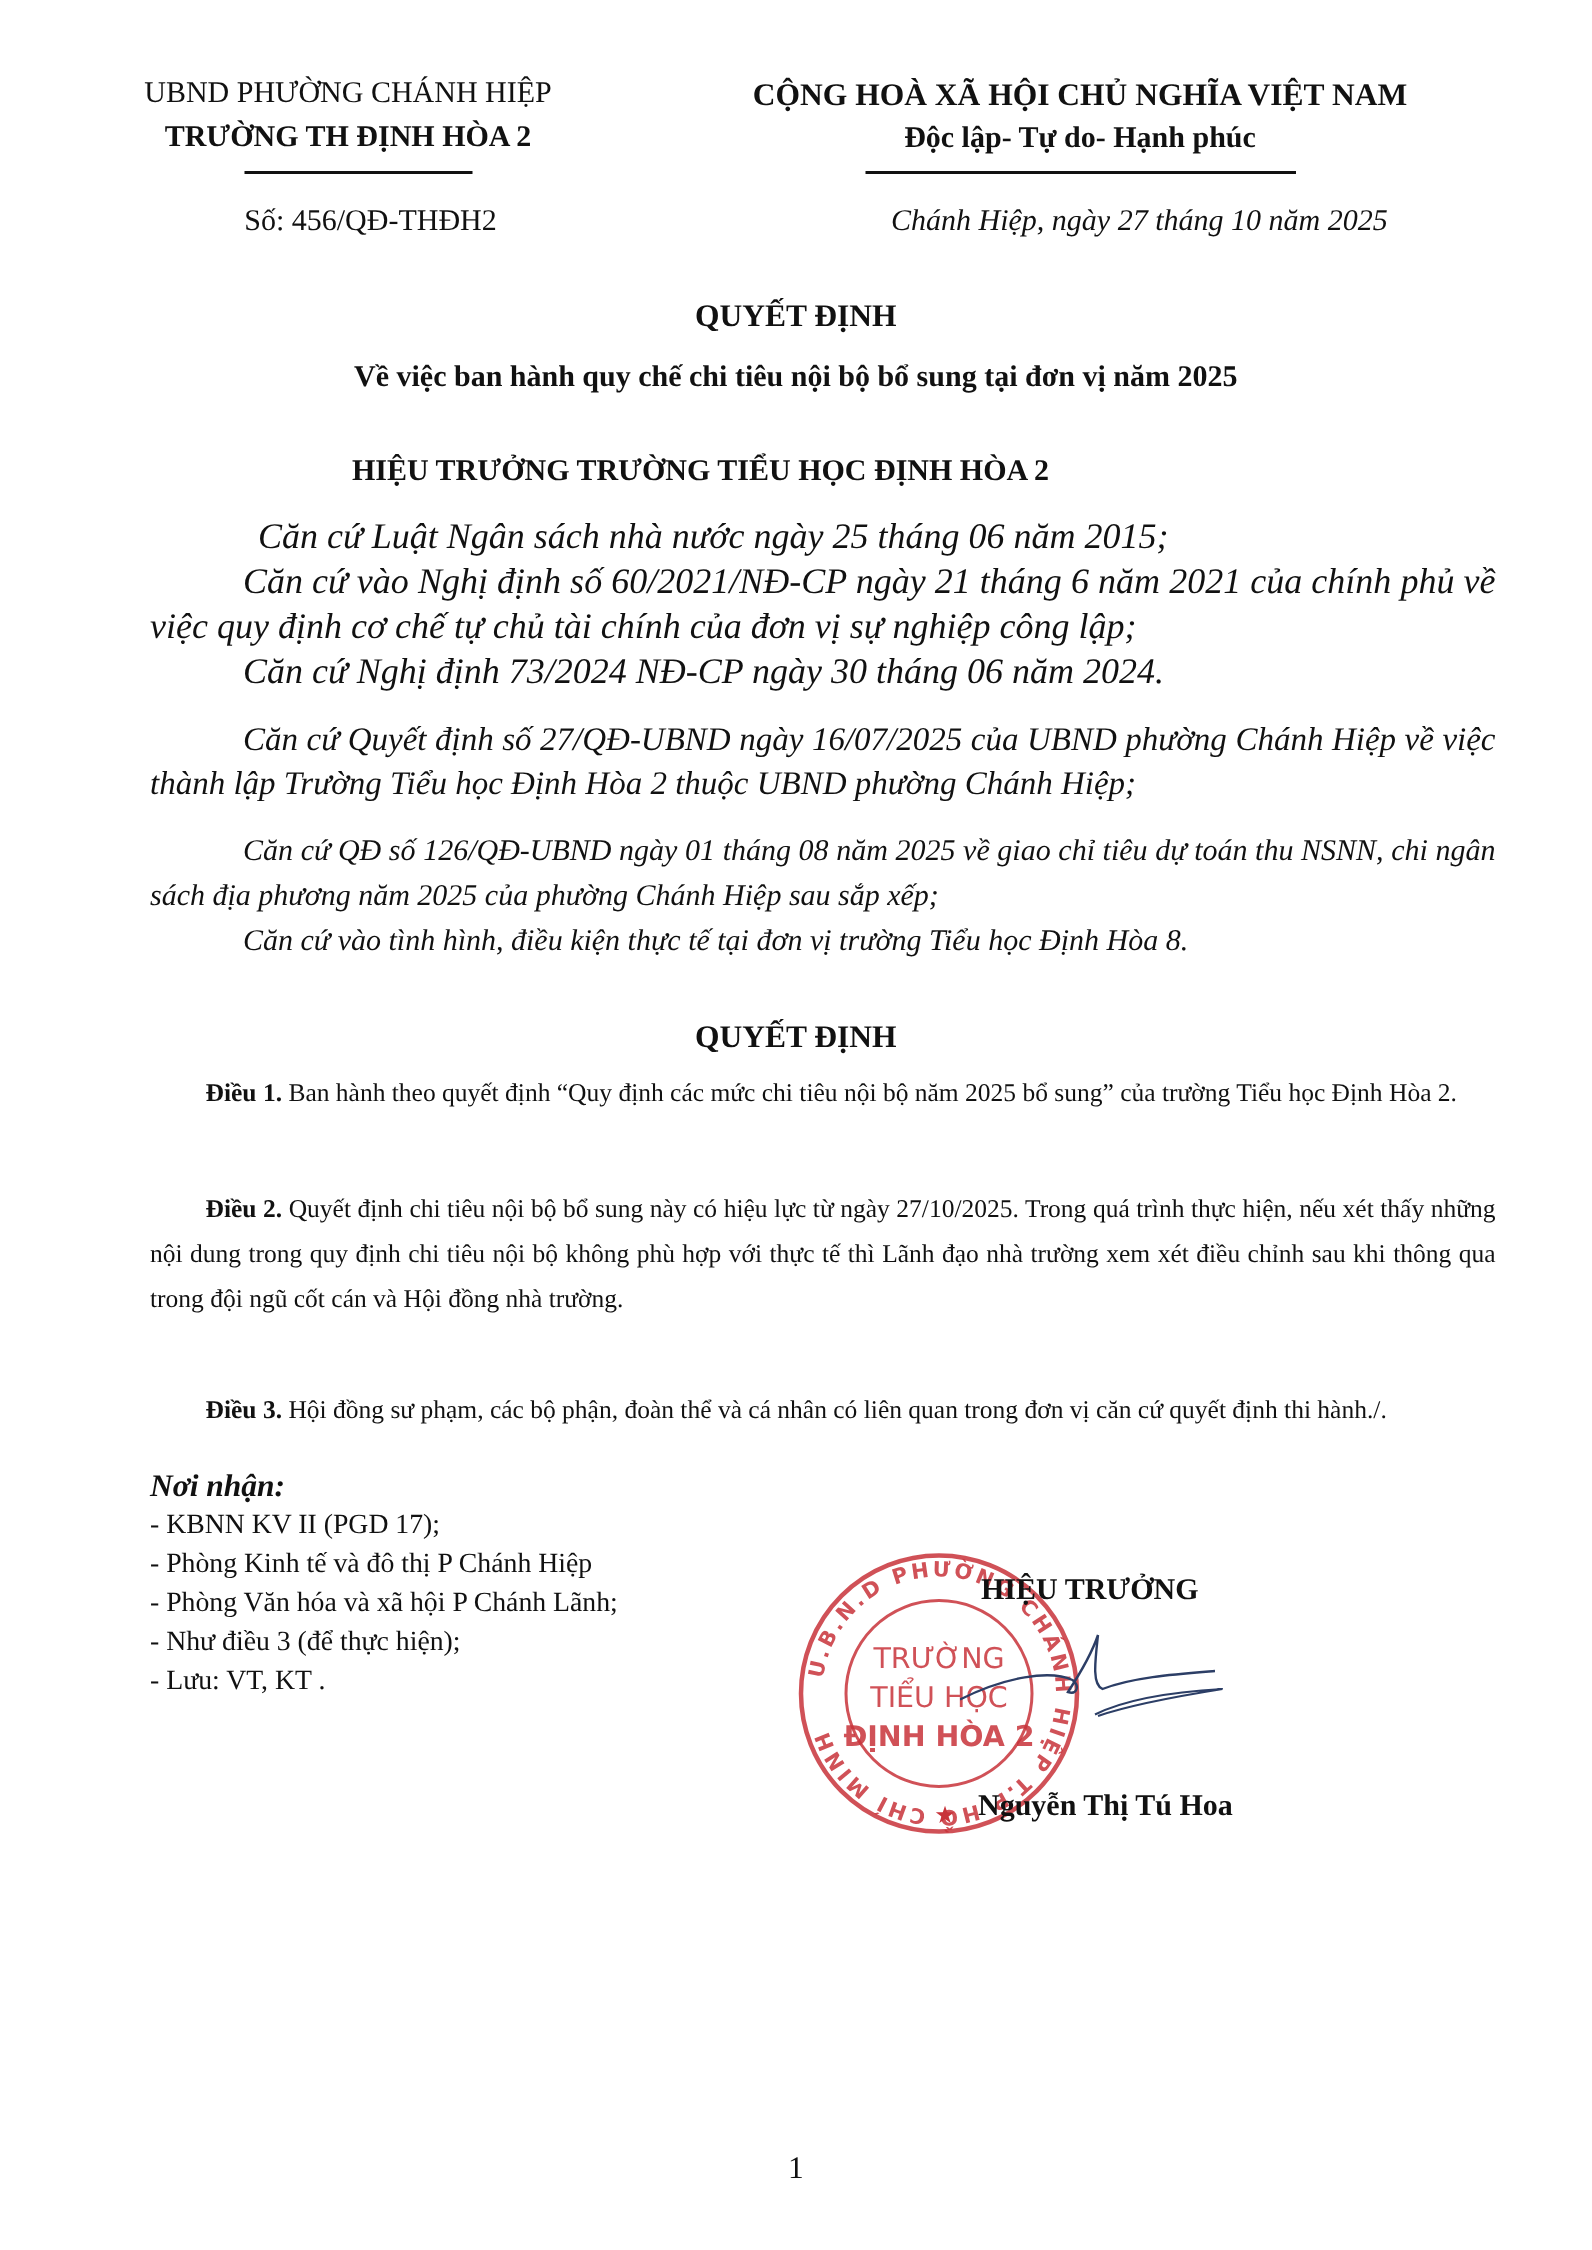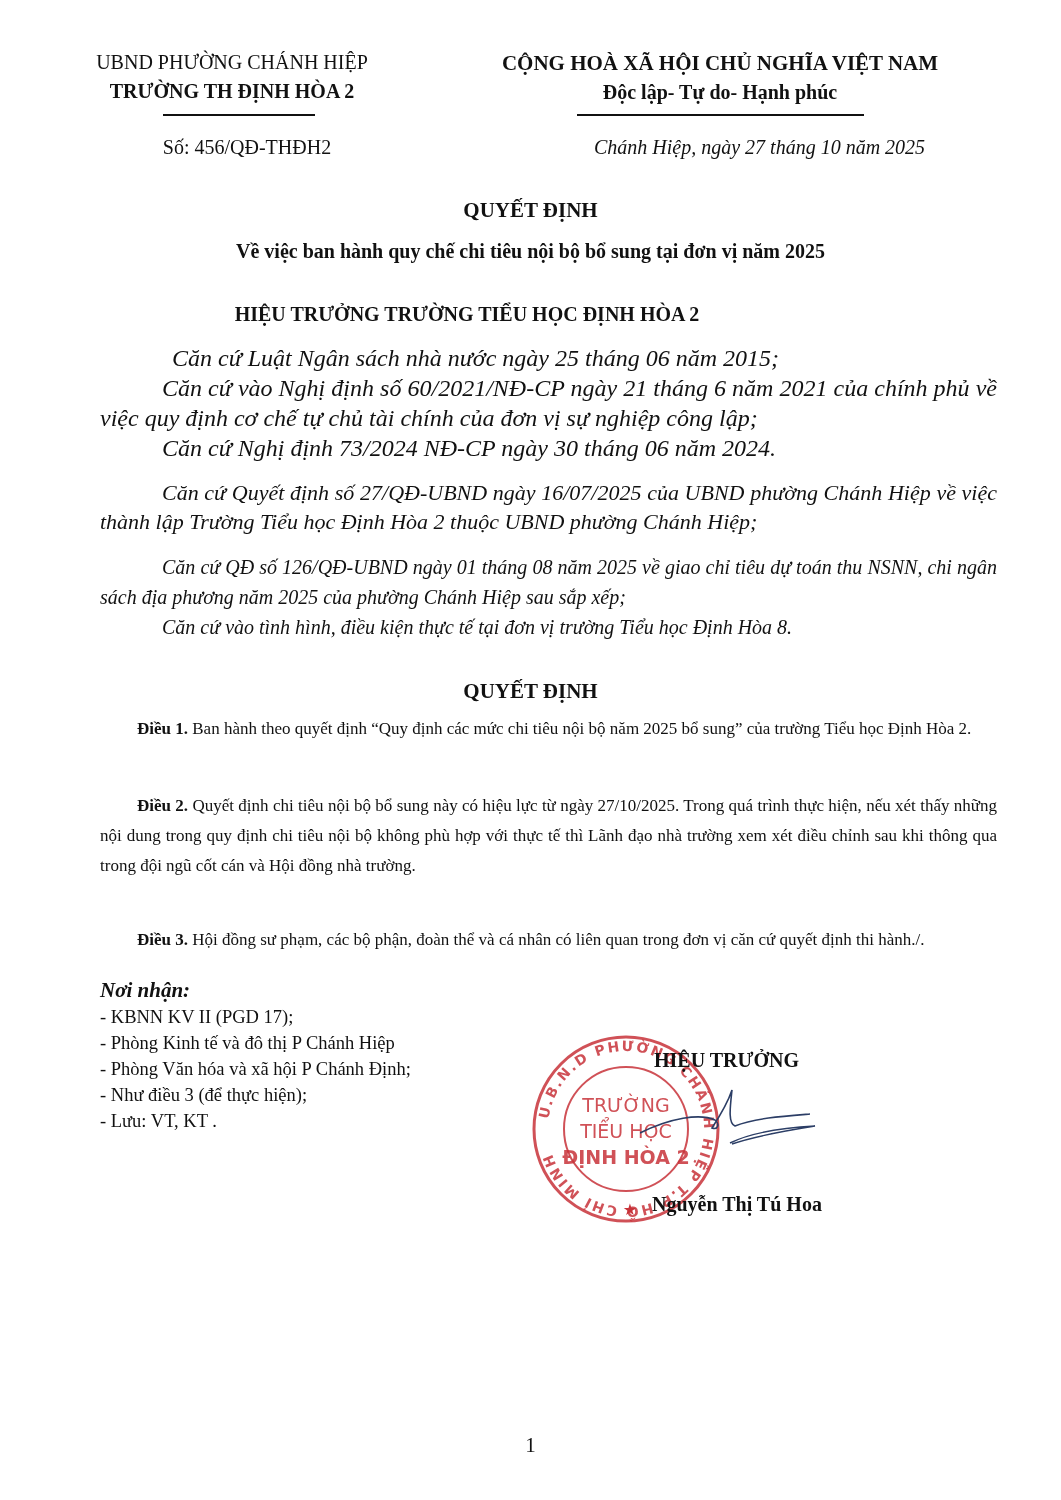--- a/index.html
+++ b/index.html
@@ -59,21 +59,21 @@
   <span class="ind"></span><b>Điều 2.</b><span> Quyết định chi tiêu nội bộ bổ sung này có hiệu lực từ ngày 27/10/2025. Trong quá trình thực hiện, nếu xét thấy những nội dung trong quy định chi tiêu nội bộ không phù hợp với thực tế thì Lãnh đạo nhà trường xem xét điều chỉnh sau khi thông qua trong đội ngũ cốt cán và Hội đồng nhà trường.</span>
 </div>
 <div class="para" style="top:925px;">
   <span class="ind"></span><b>Điều 3.</b><span> Hội đồng sư phạm, các bộ phận, đoàn thể và cá nhân có liên quan trong đơn vị căn cứ quyết định thi hành./.</span>
 </div>
 
 <div class="abs recv" style="left:100px; top:976px;">
   <div class="b i" style="font-size:21px; line-height:28px;">Nơi nhận:</div>
   <div>- KBNN KV II (PGD 17);</div>
   <div>- Phòng Kinh tế và đô thị P Chánh Hiệp</div>
-  <div>- Phòng Văn hóa và xã hội P Chánh Định;</div>
+  <div>- Phòng Văn hóa và xã hội P Chánh Lãnh;</div>
   <div>- Như điều 3 (để thực hiện);</div>
   <div>- Lưu: VT, KT .</div>
 </div>
 
 <svg class="stamp" viewBox="0 0 200 190">
   <defs>
     <path id="ringPath" d="M 100,95 m -78,0 a 78,78 0 1,1 156,0 a 78,78 0 1,1 -156,0"></path>
   </defs>
   <circle cx="100" cy="95" r="92" fill="none" stroke="#c8333a" stroke-width="3" opacity="0.85"></circle>
   <circle cx="100" cy="95" r="62" fill="none" stroke="#c8333a" stroke-width="2" opacity="0.85"></circle>

